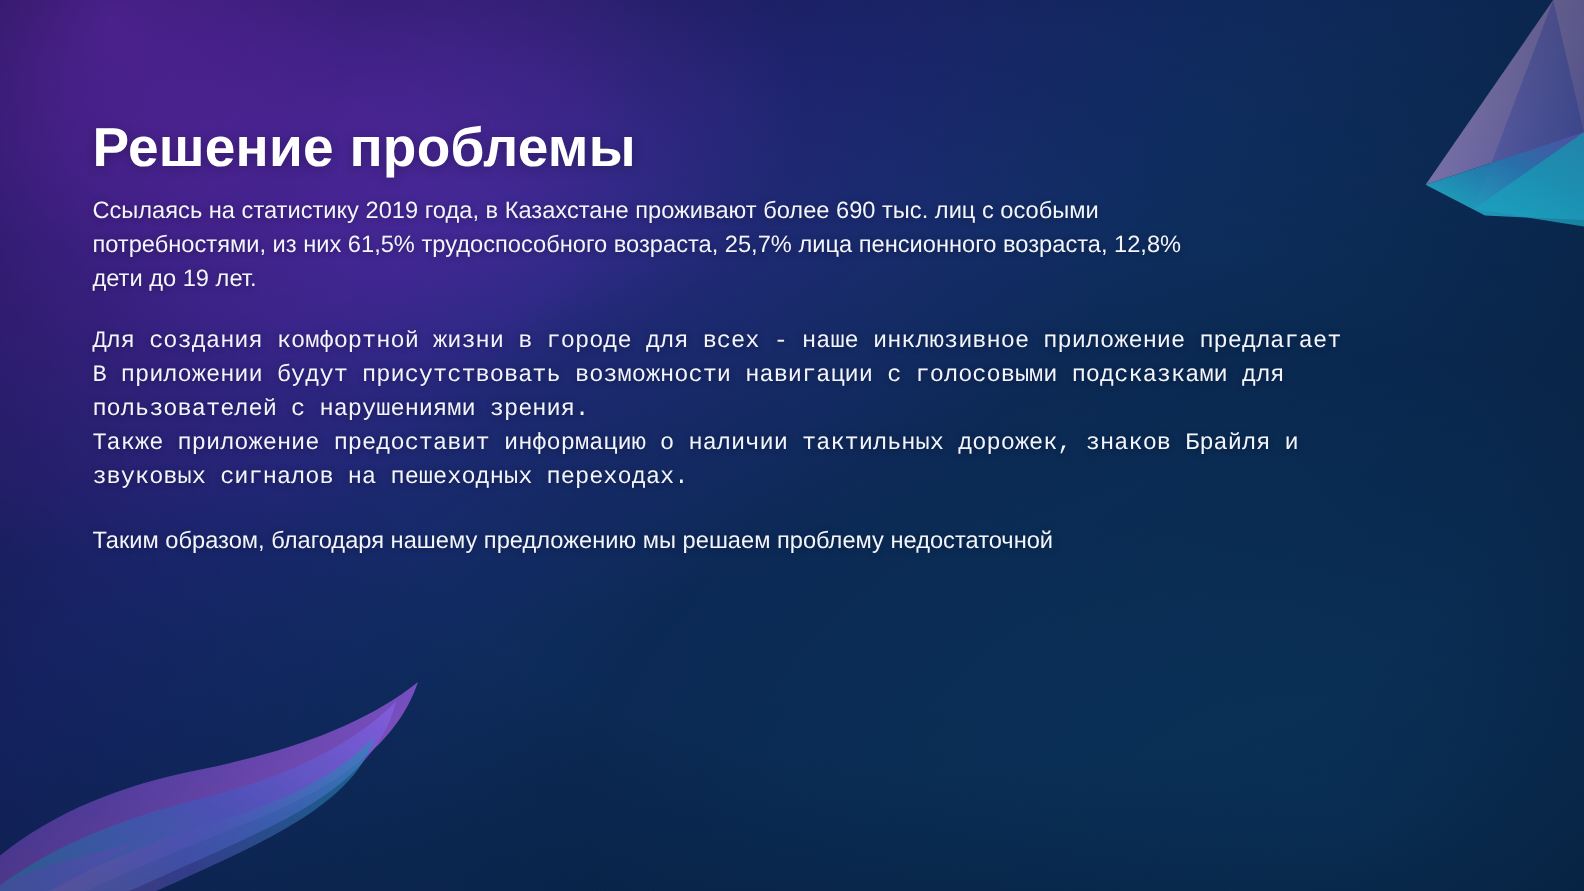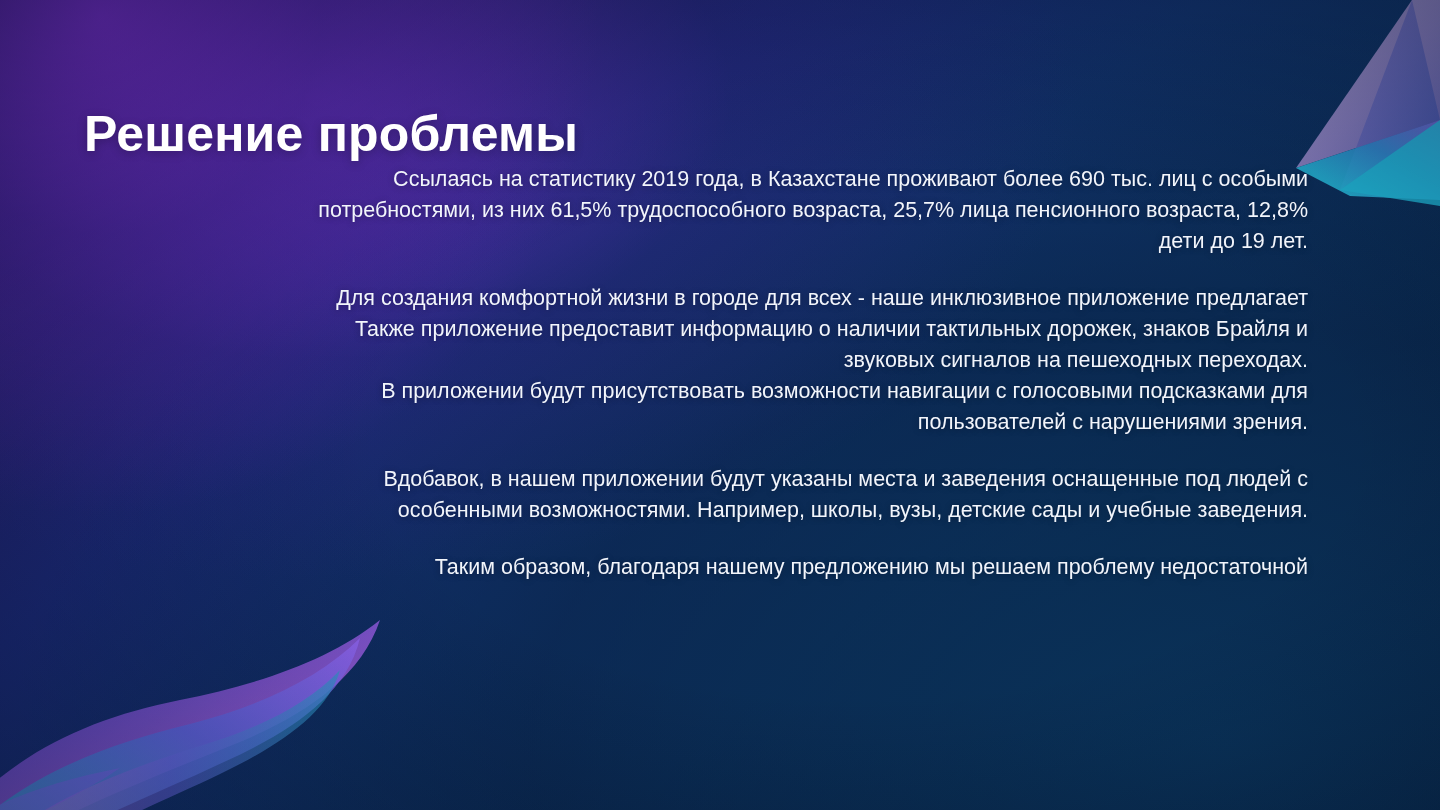--- a/index.html
+++ b/index.html
@@ -54,55 +54,54 @@
     pointer-events: none;
     opacity: 0.96;
   }
 
   .content {
     position: absolute;
     left: 84px;
     top: 0;
     width: 1280px;
     height: 622px;
-    text-align: right;
   }
 
   .slide-title {
     position: absolute;
     top: 74px;
     left: 0;
     font-size: 50px;
     line-height: 1.05;
     font-weight: bold;
     letter-spacing: 0.2px;
     color: #ffffff;
     text-shadow: 0 2px 10px rgba(0,0,0,0.25);
   }
 
   .body-blocks {
     position: absolute;
-    top: 164px;
+    top: 176px;
     left: 0;
     width: 1224px;
   }
 
   .para {
     font-size: 21.5px;
     line-height: 31px;
     color: #f2f5fb;
     margin: 0 0 26px 0;
     text-shadow: 0 1px 6px rgba(0, 6, 24, 0.35);
   }
   .para:last-child { margin-bottom: 0; }
 
   .para .line { display: block; }
 
   .group-tight { margin-bottom: 26px; }
-  .group-tight .para { margin-bottom: 0; }
+  .group-tight .para { margin-bottom: 0; font-family: Liberation Mono, monospace; }
 </style>
 </head>
 <body>
 
 <div class="slide">
 
   <svg class="prism" viewBox="0 0 240 260" aria-hidden="true">
     <defs>
       <linearGradient id="prismA" x1="0" y1="0" x2="1" y2="1">
         <stop offset="0%" stop-color="#b9a8d6"></stop>
@@ -162,33 +161,29 @@
         <span class="line">Ссылаясь на статистику 2019 года, в Казахстане проживают более 690 тыс. лиц с особыми</span>
         <span class="line">потребностями, из них 61,5% трудоспособного возраста, 25,7% лица пенсионного возраста, 12,8%</span>
         <span class="line">дети до 19 лет.</span>
       </p>
 
       <div class="group-tight">
         <p class="para">
           <span class="line">Для создания комфортной жизни в городе для всех - наше инклюзивное приложение предлагает</span>
         </p>
         <p class="para">
+          <span class="line">В приложении будут присутствовать возможности навигации с голосовыми подсказками для</span>
+          <span class="line">пользователей с нарушениями зрения.</span>
+        </p>
+        <p class="para">
           <span class="line">Также приложение предоставит информацию о наличии тактильных дорожек, знаков Брайля и</span>
           <span class="line">звуковых сигналов на пешеходных переходах.</span>
         </p>
-        <p class="para">
-          <span class="line">В приложении будут присутствовать возможности навигации с голосовыми подсказками для</span>
-          <span class="line">пользователей с нарушениями зрения.</span>
-        </p>
       </div>
 
-      <p class="para">
-        <span class="line">Вдобавок, в нашем приложении будут указаны места и заведения оснащенные под людей с</span>
-        <span class="line">особенными возможностями. Например, школы, вузы, детские сады и учебные заведения.</span>
-      </p>
 
 
       <p class="para">
         <span class="line">Таким образом, благодаря нашему предложению мы решаем проблему недостаточной</span>
       </p>
 
     </div>
   </div>
 </div>
 

